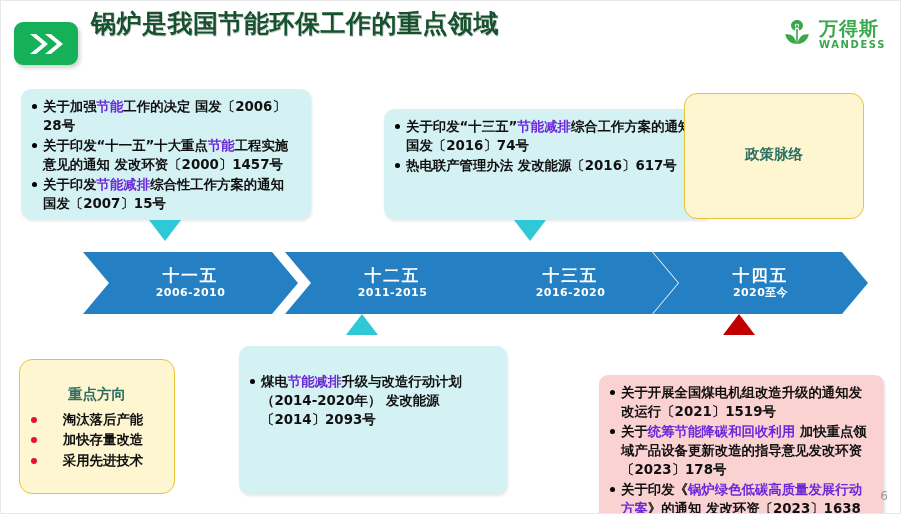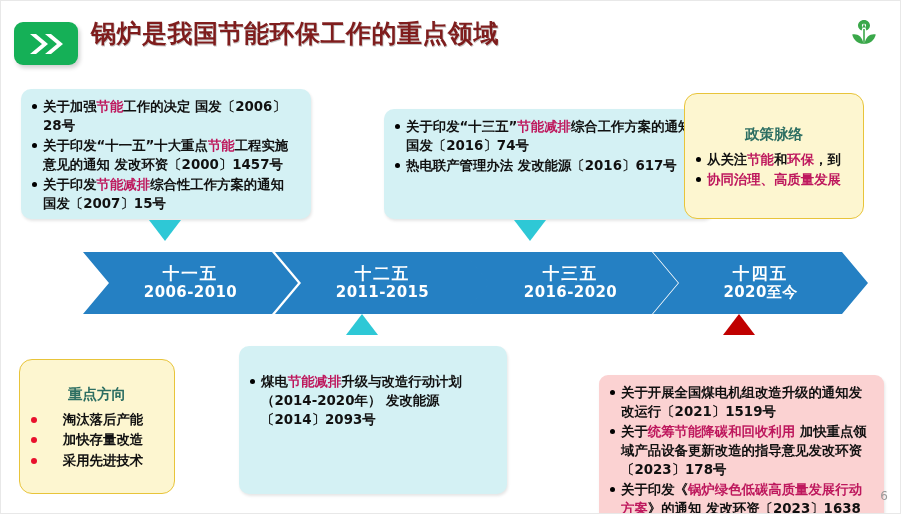--- a/index.html
+++ b/index.html
@@ -32,24 +32,24 @@
     box-shadow: 2px 3px 4px rgba(0,0,0,0.18);
     display: flex;
     align-items: center;
     justify-content: center;
   }
   .hdr-badge svg { display:block; }
 
   .hdr-title {
     position: absolute;
     left: 90px;
-    top: 16px;
+    top: 6px;
     font-size: 25px;
     font-weight: bold;
-    color: #7f1d1d;
+    color: #14532d;
     letter-spacing: 0.5px;
     white-space: nowrap;
     text-shadow: 0.7px 0.7px 0 rgba(150,150,150,0.55);
   }
 
   
   .logo {
     position: absolute;
     left: 600px;
     top: 12px;
@@ -120,21 +120,21 @@
     content: "";
     position: absolute;
     left: 1px;
     top: 7px;
     width: 5px;
     height: 5px;
     border-radius: 50%;
     background: #000000;
   }
   ul.items.reddot li::before { background: #e8112d; width: 6px; height: 6px; }
-  .hl { color: #be185d; }
+  .hl { color: #6d28d9; }
 
   .box-title {
     text-align: center;
     font-size: 14.5px;
     font-weight: bold;
     color: #2c6e62;
     margin: 3px 0 6px 0;
   }
   .center-list li {
     text-align: center;
@@ -174,21 +174,21 @@
     clip-path: polygon(0 0, calc(100% - 26px) 0, 100% 50%, calc(100% - 26px) 100%, 0 100%, 26px 50%);
     filter: drop-shadow(1px 2px 2px rgba(0,0,0,0.18));
   }
   .chev .c1 {
     font-size: 16.5px;
     font-weight: bold;
     letter-spacing: 2px;
     line-height: 1.15;
   }
   .chev .c2 {
-    font-size: 15px;
+    font-size: 11px;
     font-weight: bold;
     letter-spacing: 0.4px;
     line-height: 1.2;
   }
 
   
   .tri {
     position: absolute;
     width: 0; height: 0;
   }
@@ -230,20 +230,24 @@
 
   <div class="logo">
     <span class="logo-mark">
       <svg width="30" height="30" viewBox="0 0 30 30" aria-hidden="true">
         <path d="M15 3 C11.5 3 9 5.5 9 8.6 C9 11 10.6 12.8 12.6 13.6 L15 6 L17.4 13.6 C19.4 12.8 21 11 21 8.6 C21 5.5 18.5 3 15 3 Z M15 6.5 C16.2 6.5 17.1 7.4 17.1 8.6 C17.1 9.8 16.2 10.7 15 10.7 C13.8 10.7 12.9 9.8 12.9 8.6 C12.9 7.4 13.8 6.5 15 6.5 Z" fill="#3aa84a"></path>
         <path d="M14.2 12 L14.2 27 L15.8 27 L15.8 12 Z" fill="#3aa84a"></path>
         <path d="M14.3 26.8 C9.5 26.8 4.5 23.5 3.2 17.5 C7.5 16.2 13.6 18.8 14.3 26.8 Z" fill="#3aa84a"></path>
         <path d="M15.7 26.8 C20.5 26.8 25.5 23.5 26.8 17.5 C22.5 16.2 16.4 18.8 15.7 26.8 Z" fill="#3aa84a"></path>
       </svg>
     </span>
+    <span class="logo-text">
+      <span class="logo-cn">万得斯</span>
+      <span class="logo-en">WANDESS</span>
+    </span>
   </div>
 
   <div class="box cyan" style="left:20px; top:88px; width:290px; height:130px;">
     <ul class="items">
         <li><span>关于加强</span><span class="hl">节能</span><span>工作的决定 国发〔2006〕28号</span></li>
         <li><span>关于印发“十一五”十大重点</span><span class="hl">节能</span><span>工程实施意见的通知 发改环资〔2000〕1457号</span></li>
         <li><span>关于印发</span><span class="hl">节能减排</span><span>综合性工作方案的通知 国发〔2007〕15号</span></li>
       </ul>
   </div>
   <div class="tri down" style="left:148px; top:219px;"></div>
@@ -251,31 +255,27 @@
   <div class="box cyan" style="left:383px; top:108px; width:329px; height:110px;">
     <ul class="items">
         <li><span>关于印发“十三五”</span><span class="hl">节能减排</span><span>综合工作方案的通知  国发〔2016〕74号</span></li>
         <li><span>热电联产管理办法 发改能源〔2016〕617号</span></li>
       </ul>
   </div>
   <div class="tri down" style="left:513px; top:219px;"></div>
 
   <div class="box yellow" style="left:683px; top:92px; width:180px; height:126px; display:flex; flex-direction:column; justify-content:center;">
     <div class="box-title">政策脉络</div>
-    <ul class="items yellow-note">
-        <li><span>从关注</span><span class="hl">节能</span><span>和</span><span class="hl">环保</span><span>，到</span></li>
-        <li><span class="hl">协同治理、高质量发展</span></li>
-      </ul>
   </div>
 
   <div class="chev" style="left:82px; width:215px;align-items:center;">
     <span class="c1">十一五</span>
     <span class="c2">2006-2010</span>
   </div>
-  <div class="chev" style="left:274px; width:215px;justify-content:center;">
+  <div class="chev" style="left:284px; width:215px;justify-content:center;">
     <span class="c1">十二五</span>
     <span class="c2">2011-2015</span>
   </div>
   <div class="chev" style="left:462px; width:215px;">
     <span class="c1">十三五</span>
     <span class="c2">2016-2020</span>
   </div>
   <div class="chev" style="left:652px; width:215px;">
     <span class="c1">十四五</span>
     <span class="c2">2020至今</span>

